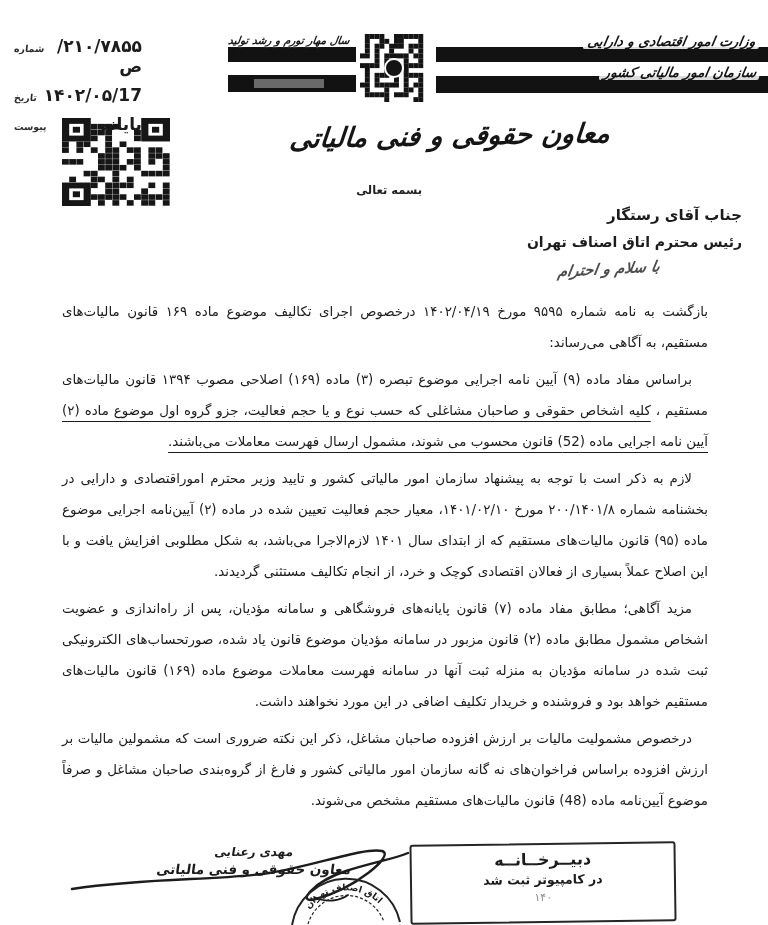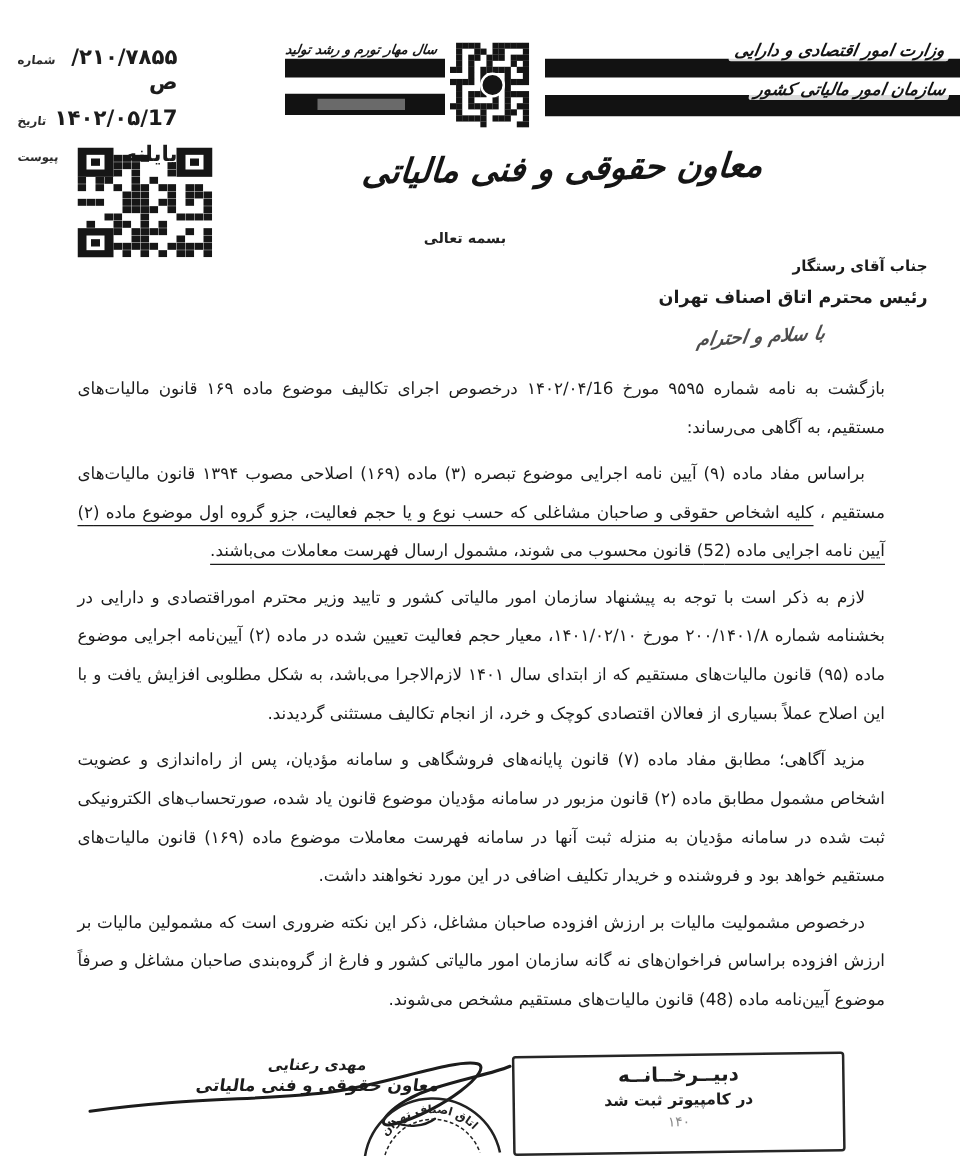--- a/index.html
+++ b/index.html
@@ -36,26 +36,26 @@
   .emblem { position:absolute; left:360px; top:34px; width:68px; height:68px; }
   
   .qr { position:absolute; left:62px; top:118px; width:108px; height:88px; }
   
   .office-title {
     position:absolute; left:280px; top:120px; width:340px; direction:rtl; text-align:center;
     font-size:27px; font-weight:bold; font-style:italic; color:#151515;
     transform:skewX(-6deg) rotate(-1deg); letter-spacing:-1px;
   }
   .besmele {
-    position:absolute; left:322px; top:183px; width:100px; text-align:center; direction:rtl;
+    position:absolute; left:322px; top:183px; width:100px; direction:rtl;
     font-size:11.5px; font-weight:bold; color:#222;
   }
   
   .recipient { position:absolute; right:26px; top:206px; direction:rtl; text-align:right; }
-  .recipient-name { font-size:12px; font-weight:bold; margin-bottom:10px; }
+  .recipient-name { font-size:15px; font-weight:bold; margin-bottom:10px; }
   .recipient-title { font-size:14px; font-weight:bold;margin-left:27px; }
   .greeting {
     position:absolute; right:108px; top:260px; direction:rtl;
     font-size:15px; font-weight:bold; font-style:italic; color:#2e2e2e;
     transform:rotate(-3deg) skewX(-12deg); opacity:.85;
   }
   
   .body-text {
     position:absolute; left:62px; top:296px; width:646px; direction:rtl;
     font-size:13.4px; line-height:31px; text-align:justify; color:#1b1b1b;
@@ -315,21 +315,21 @@
   <div class="office-title">معاون حقوقی و فنی مالیاتی</div>
   <div class="besmele">بسمه تعالی</div>
 
   <div class="recipient">
     <div class="recipient-name">جناب آقای رستگار</div>
     <div class="recipient-title">رئیس محترم اتاق اصناف تهران</div>
   </div>
   <div class="greeting">با سلام و احترام</div>
 
   <div class="body-text">
-    <p>بازگشت به نامه شماره ۹۵۹۵ مورخ ۱۴۰۲/۰۴/16 درخصوص اجرای تکالیف موضوع ماده ۱۶۹ قانون مالیات‌های مستقیم، به آگاهی می‌رساند:</p>
+    <p>بازگشت به نامه شماره ۹۵۹۵ مورخ ۱۴۰۲/۰۴/۱۹ درخصوص اجرای تکالیف موضوع ماده ۱۶۹ قانون مالیات‌های مستقیم، به آگاهی می‌رساند:</p>
     <p class="indent"><span>براساس مفاد ماده (۹) آیین نامه اجرایی موضوع تبصره (۳) ماده (۱۶۹) اصلاحی مصوب ۱۳۹۴ قانون مالیات‌های مستقیم ، </span><span class="u">کلیه اشخاص حقوقی و صاحبان مشاغلی که حسب نوع و یا حجم فعالیت، جزو گروه اول موضوع ماده (۲) آیین نامه اجرایی ماده (52) قانون محسوب می شوند، مشمول ارسال فهرست معاملات می‌باشند.</span></p>
     <p class="indent">لازم به ذکر است با توجه به پیشنهاد سازمان امور مالیاتی کشور و تایید وزیر محترم اموراقتصادی و دارایی در بخشنامه شماره ۲۰۰/۱۴۰۱/۸ مورخ ۱۴۰۱/۰۲/۱۰، معیار حجم فعالیت تعیین شده در ماده (۲) آیین‌نامه اجرایی موضوع ماده (۹۵) قانون مالیات‌های مستقیم که از ابتدای سال ۱۴۰۱ لازم‌الاجرا می‌باشد، به شکل مطلوبی افزایش یافت و با این اصلاح عملاً بسیاری از فعالان اقتصادی کوچک و خرد، از انجام تکالیف مستثنی گردیدند.</p>
     <p class="indent">مزید آگاهی؛ مطابق مفاد ماده (۷) قانون پایانه‌های فروشگاهی و سامانه مؤدیان، پس از راه‌اندازی و عضویت اشخاص مشمول مطابق ماده (۲) قانون مزبور در سامانه مؤدیان موضوع قانون یاد شده، صورتحساب‌های الکترونیکی ثبت شده در سامانه مؤدیان به منزله ثبت آنها در سامانه فهرست معاملات موضوع ماده (۱۶۹) قانون مالیات‌های مستقیم خواهد بود و فروشنده و خریدار تکلیف اضافی در این مورد نخواهند داشت.</p>
     <p class="indent">درخصوص مشمولیت مالیات بر ارزش افزوده صاحبان مشاغل، ذکر این نکته ضروری است که مشمولین مالیات بر ارزش افزوده براساس فراخوان‌های نه گانه سازمان امور مالیاتی کشور و فارغ از گروه‌بندی صاحبان مشاغل و صرفاً موضوع آیین‌نامه ماده (48) قانون مالیات‌های مستقیم مشخص می‌شوند.</p>
   </div>
 
   <div class="sig-block">
     <div class="sig-name">مهدی رعنایی</div>
     <div class="sig-title">معاون حقوقی و فنی مالیاتی</div>
     <svg class="sig-scribble" viewBox="0 0 380 78">

